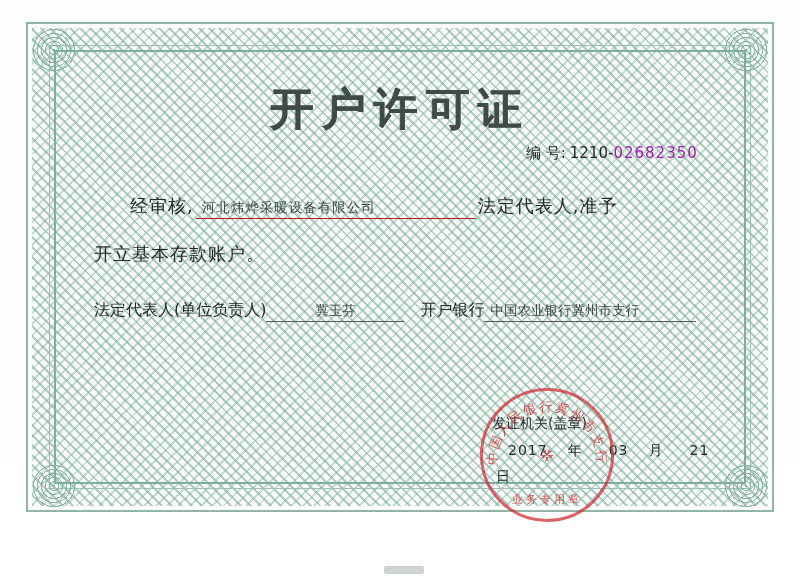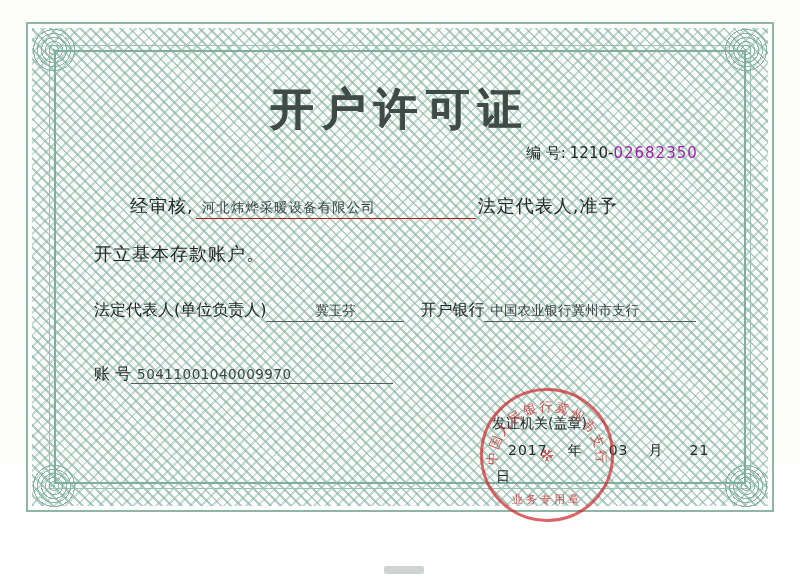--- a/index.html
+++ b/index.html
@@ -360,23 +360,20 @@
     <div class="row para-line1">
       <span>经审核,</span><span class="company-blank">河北炜烨采暖设备有限公司</span><span>法定代表人,准予</span>
     </div>
 
     <div class="row para-line2">开立基本存款账户。</div>
 
     <div class="row rep-row">
       <span>法定代表人(单位负责人)</span><span class="rep-blank">冀玉芬</span><span class="bank-label">开户银行</span><span class="bank-blank">中国农业银行冀州市支行</span>
     </div>
 
-    <div class="row account-row">
-      <span>账  号</span><span class="account-blank">50411001040009970</span>
-    </div>
 
     <div class="issuer-block">
       <span class="issuer-label">发证机关(盖章)</span>
       <span class="date-line">
         <span class="d-num">2017</span><span class="d-unit">年</span><span class="d-num">03</span><span class="d-unit">月</span><span class="d-num">21</span><span class="d-unit">日</span>
       </span>
     </div>
 
     <div class="seal">
       <svg class="seal-arc" viewBox="0 0 128 128">

